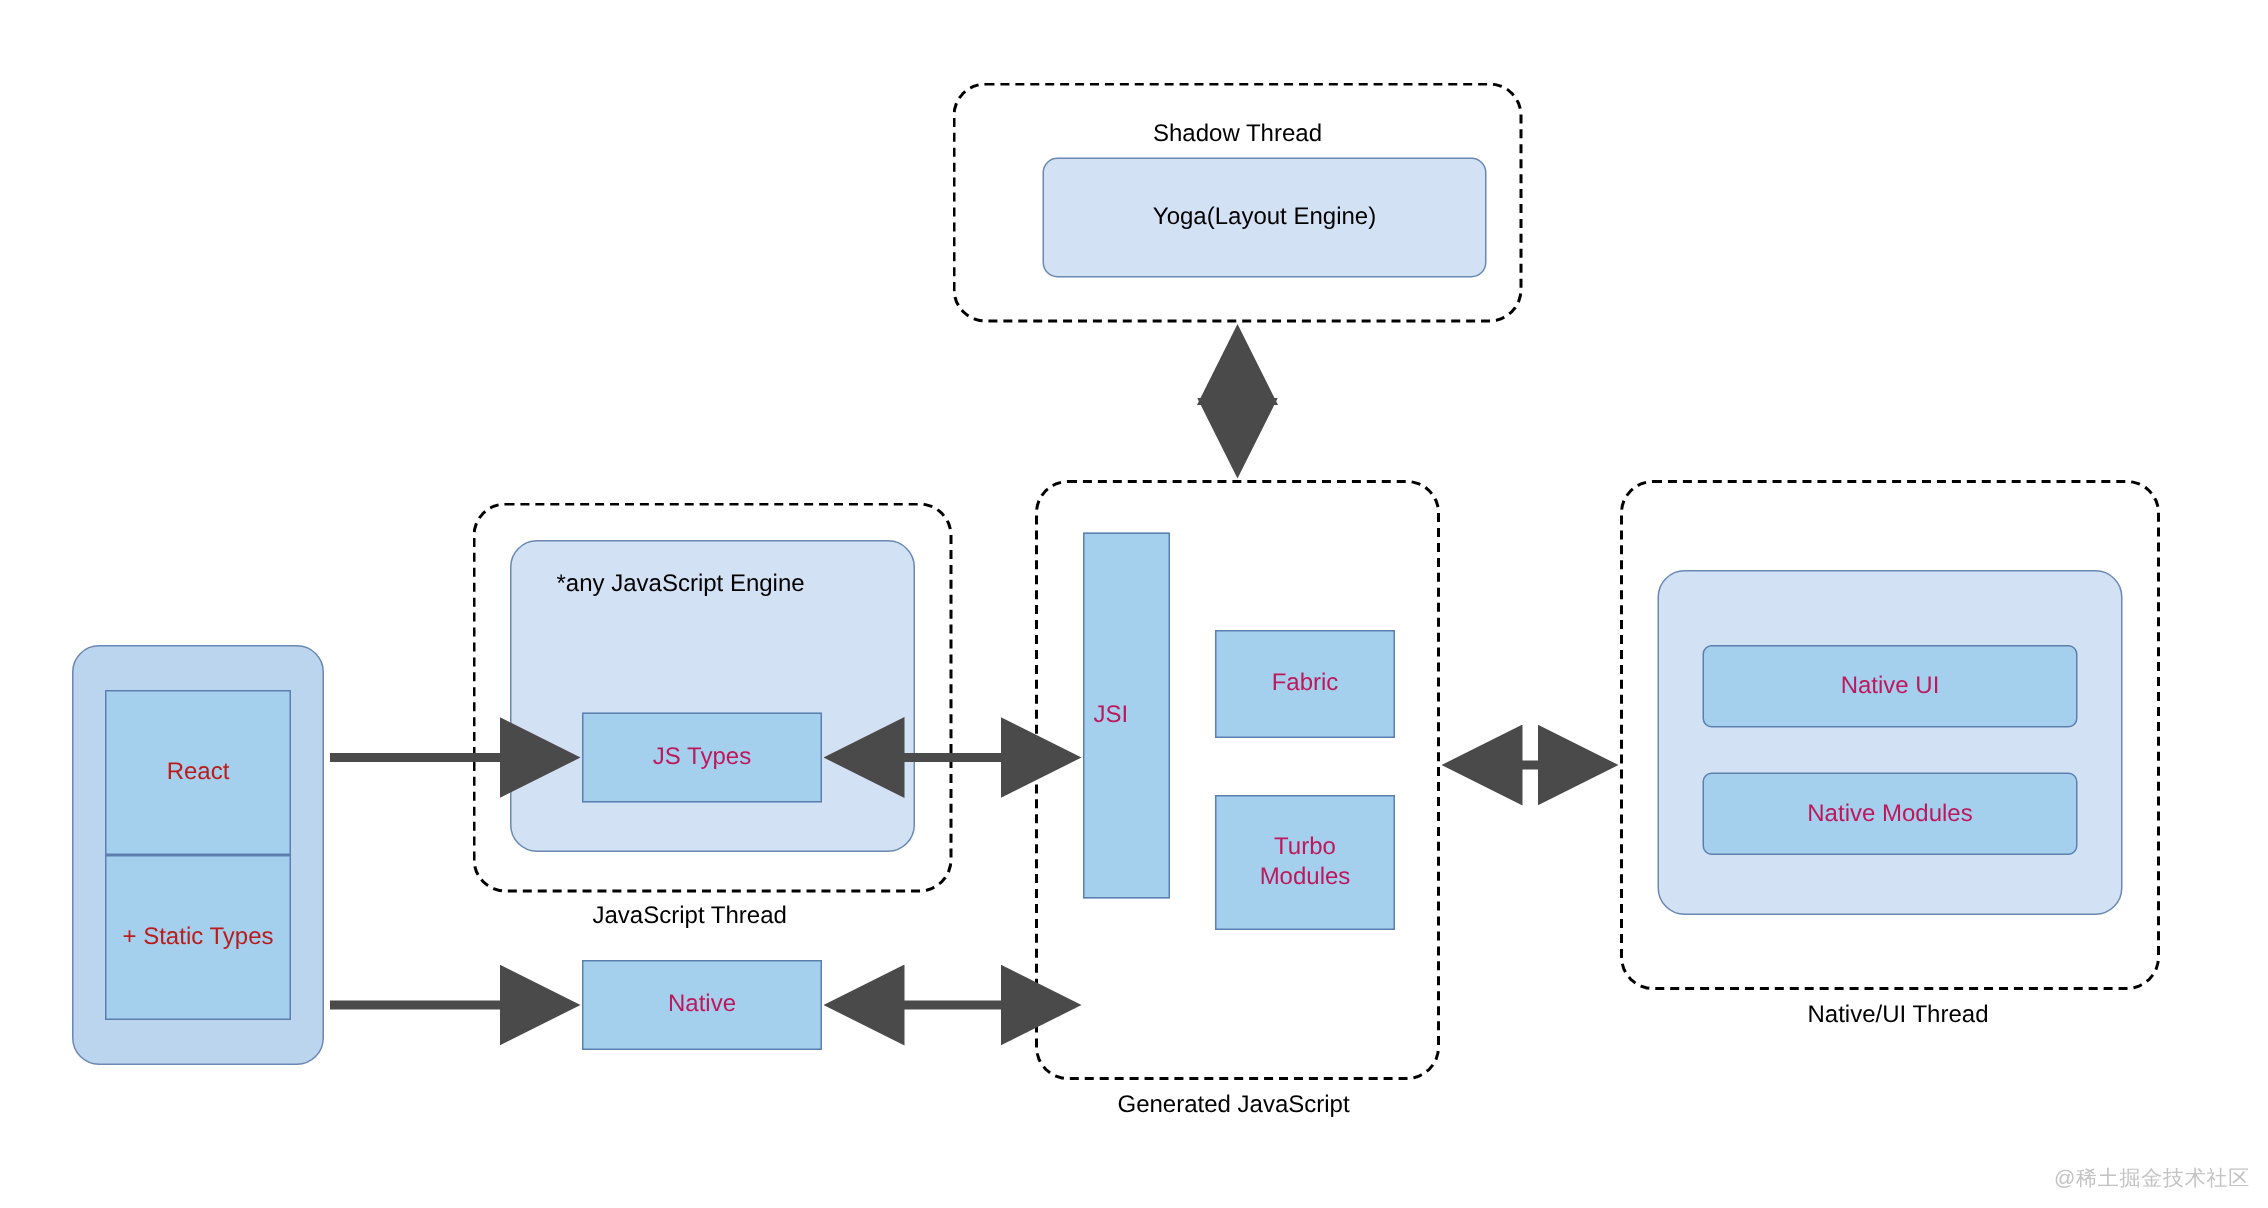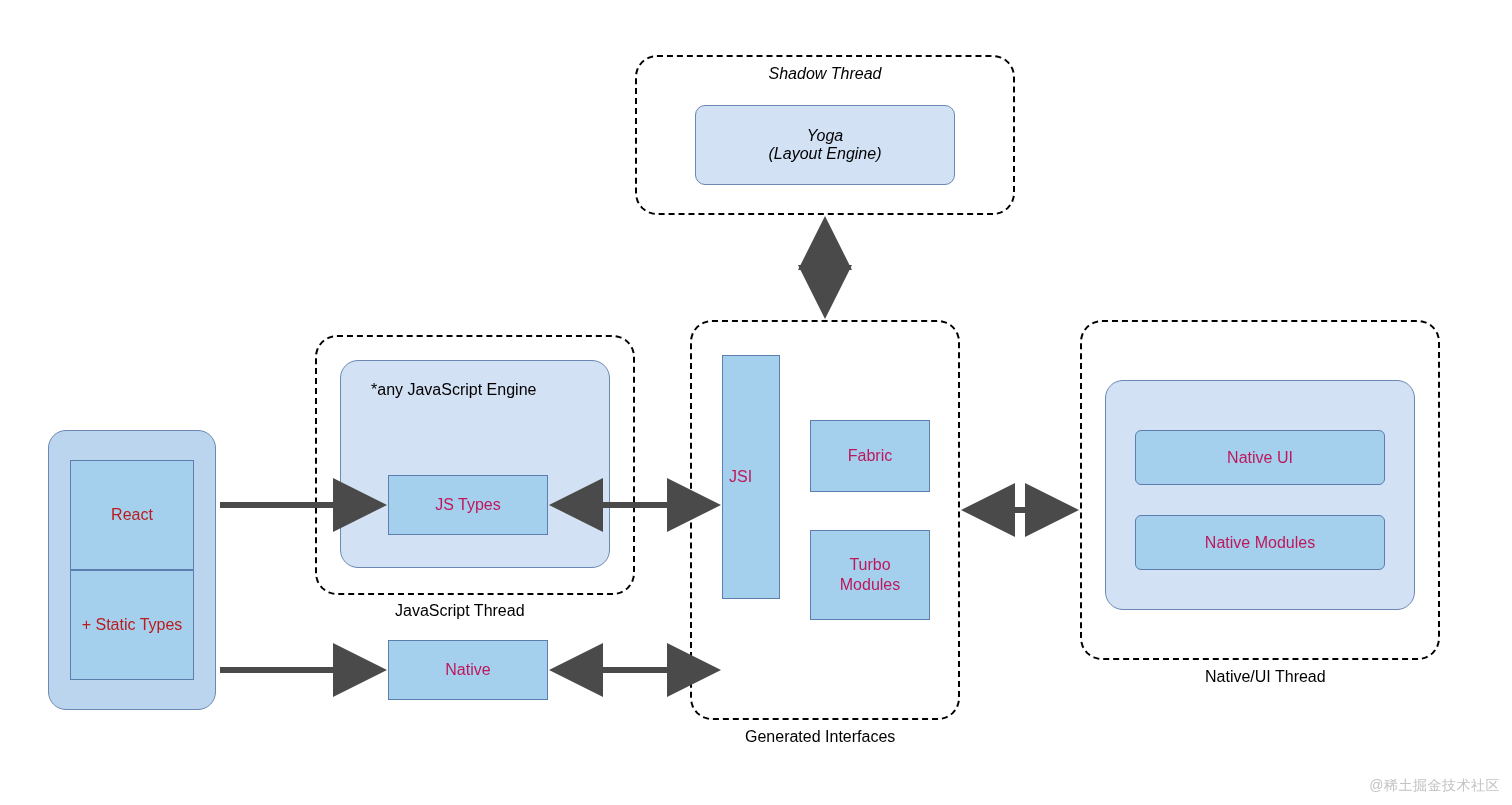--- a/index.html
+++ b/index.html
@@ -84,24 +84,24 @@
     bottom: 10px;
     font-size: 14px;
     color: #c3c3c3;
     letter-spacing: 0.5px;
   }
 </style>
 </head>
 <body>
 
 <div class="dashed-group" style="left:635px; top:55px; width:380px; height:160px;">
-  <div class="group-label" style="left:50%; transform:translateX(-50%); top:8px;font-style:italic;">Shadow Thread</div>
+  <div class="group-label" style="left:50%; transform:translateX(-50%); top:24px;">Shadow Thread</div>
 </div>
 
-<div class="panel-rounded" style="left:695px; top:105px; width:260px; height:80px; border-radius:10px; display:flex; flex-direction:column; align-items:center; justify-content:center;font-style:italic;">
+<div class="panel-rounded" style="left:695px; top:105px; width:296px; height:80px; border-radius:10px; display:flex; align-items:center; justify-content:center;">
   <div style="text-align:center;">Yoga</div>
   <div style="text-align:center;">(Layout Engine)</div>
 </div>
 
 <div class="dashed-group" style="left:315px; top:335px; width:320px; height:260px;"></div>
 <div class="group-label" style="left:395px; top:602px;">JavaScript Thread</div>
 
 <div class="panel-rounded" style="left:340px; top:360px; width:270px; height:208px;">
   <div class="panel-inner-label" style="left:30px; top:20px;">*any JavaScript Engine</div>
 </div>
@@ -116,21 +116,21 @@
 </div>
 <div class="left-cell" style="left:70px; top:570px; width:124px; height:110px; white-space:pre-line;">
   <span>+ Static Types</span>
 </div>
 
 <div class="box" style="left:388px; top:640px; width:160px; height:60px;">
   <span>Native</span>
 </div>
 
 <div class="dashed-group" style="left:690px; top:320px; width:270px; height:400px;"></div>
-<div class="group-label" style="left:745px; top:728px;">Generated Interfaces</div>
+<div class="group-label" style="left:745px; top:728px;">Generated JavaScript</div>
 
 <div class="box" style="left:722px; top:355px; width:58px; height:244px; padding-left:6px; justify-content:flex-start;">
   <span>JSI</span>
 </div>
 
 <div class="box" style="left:810px; top:420px; width:120px; height:72px;">
   <span>Fabric</span>
 </div>
 
 <div class="box" style="left:810px; top:530px; width:120px; height:90px; white-space:pre-line;">

